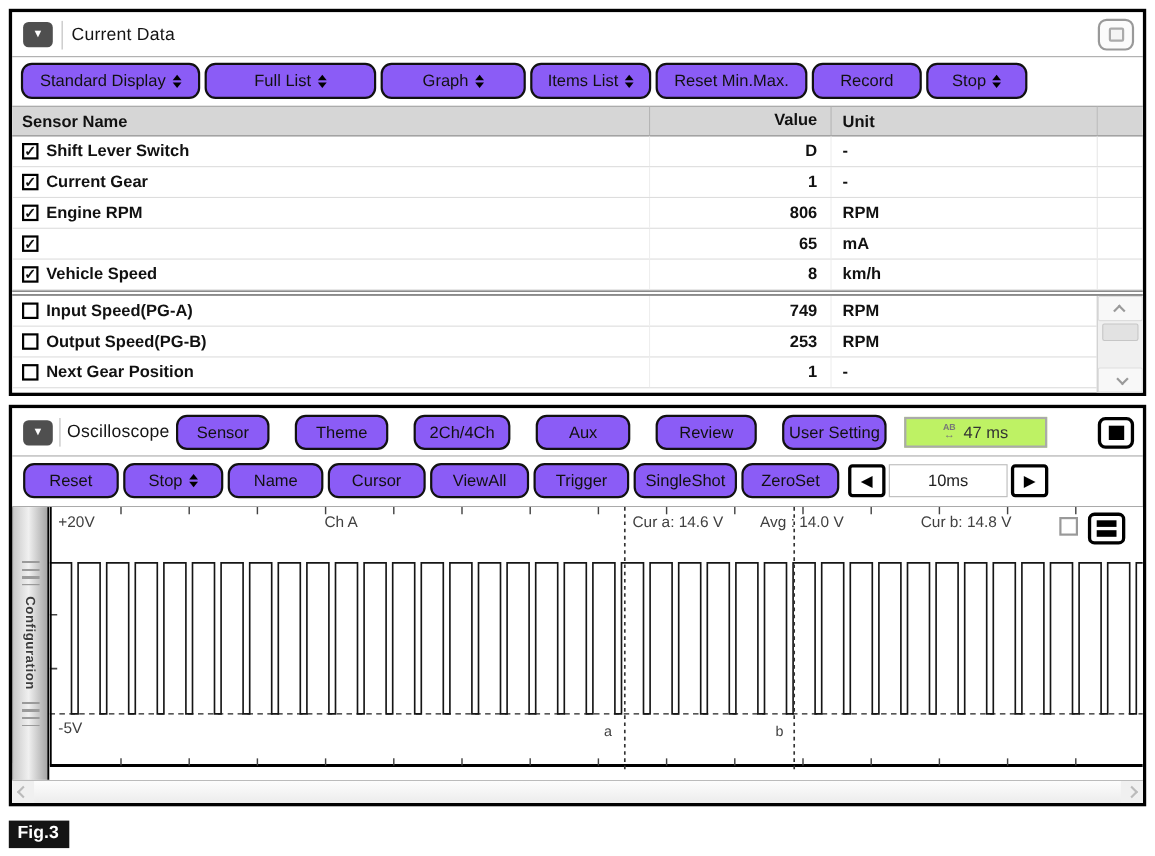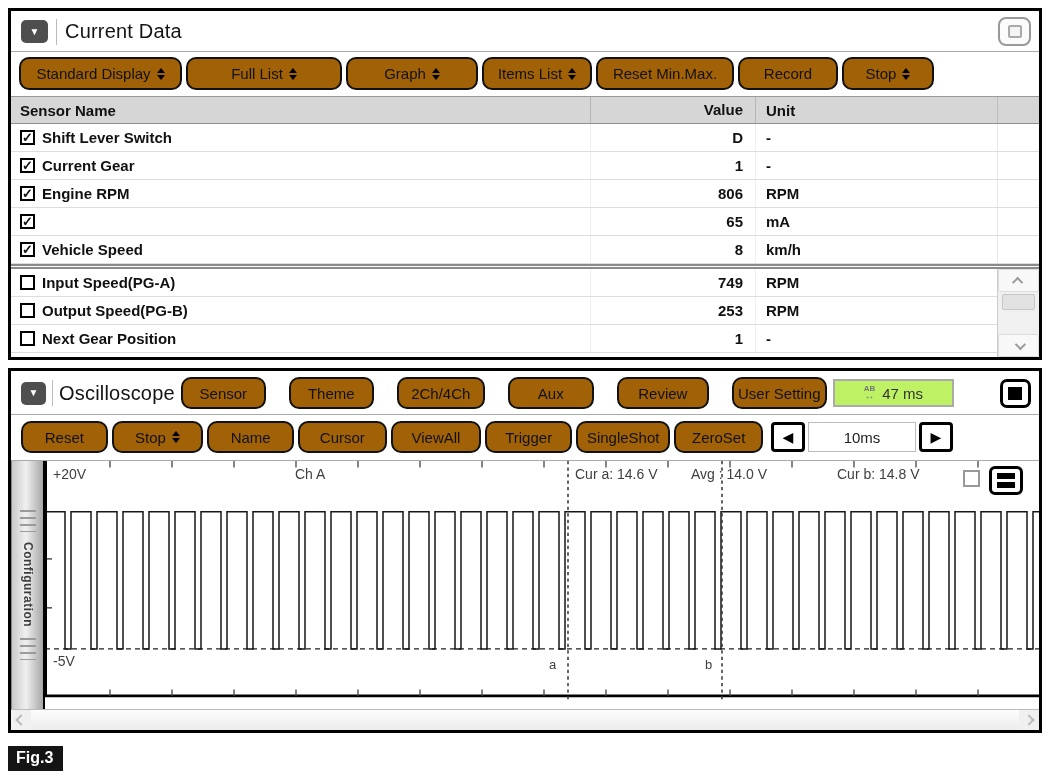--- a/index.html
+++ b/index.html
@@ -9,28 +9,28 @@
 
   
   .panel { border:3px solid #000; background:#fff; width:1034px; display:flex; flex-direction:column; }
   .panel-current { height:352px; margin-bottom:8px; }
   .panel-osc { height:365px; }
 
   .p-head { display:flex; align-items:center; padding:6px 8px 5px 10px; border-bottom:1px solid #aaa; gap:8px; flex:0 0 auto; }
   .dd-btn { width:27px; height:23px; background:#4f4f4f; border:none; border-radius:5px; display:flex; align-items:center; justify-content:center; cursor:pointer; }
   .dd-btn .tri { color:#fff; font-size:10px; line-height:1; }
   .vsep { width:1px; height:26px; background:#bbb; }
-  .p-title { font-size:20px; color:#141414; letter-spacing:.2px; white-space:nowrap; }
+  .p-title { font-size:16px; color:#141414; letter-spacing:.2px; white-space:nowrap; }
 
   .max-btn { margin-left:auto; width:33px; height:29px; border:2px solid #999; border-radius:8px; background:#fbfbfb; display:flex; align-items:center; justify-content:center; cursor:pointer; }
   .max-btn .sq { width:14px; height:13px; border:2px solid #aaa; border-radius:2px; background:#f4f4f4; }
 
   
   .toolbar { display:flex; align-items:center; gap:4px; padding:5px 8px 6px 8px; flex:0 0 auto; }
-  .tb-btn { height:33px; border:2px solid #111; border-radius:10px; background:#a16207; font-family:"Liberation Sans",sans-serif;
+  .tb-btn { height:33px; border:2px solid #111; border-radius:10px; background:#8b5cf6; font-family:"Liberation Sans",sans-serif;
             font-size:15px; color:#111; display:inline-flex; align-items:center; justify-content:center; gap:6px; cursor:pointer; padding:0 10px; }
   .spin { display:inline-flex; flex-direction:column; gap:2px; }
   .spin i { display:block; width:0; height:0; border-left:4px solid transparent; border-right:4px solid transparent; }
   .spin .up { border-bottom:5px solid #000; }
   .spin .dn { border-top:5px solid #000; }
 
   #cd-toolbar .tb-btn:nth-of-type(1){width:163px;} #cd-toolbar .tb-btn:nth-of-type(2){width:156px;}
   #cd-toolbar .tb-btn:nth-of-type(3){width:132px;} #cd-toolbar .tb-btn:nth-of-type(4){width:110px;}
   #cd-toolbar .tb-btn:nth-of-type(5){width:138px;} #cd-toolbar .tb-btn:nth-of-type(6){width:100px;}
   #cd-toolbar .tb-btn:nth-of-type(7){width:92px;}

